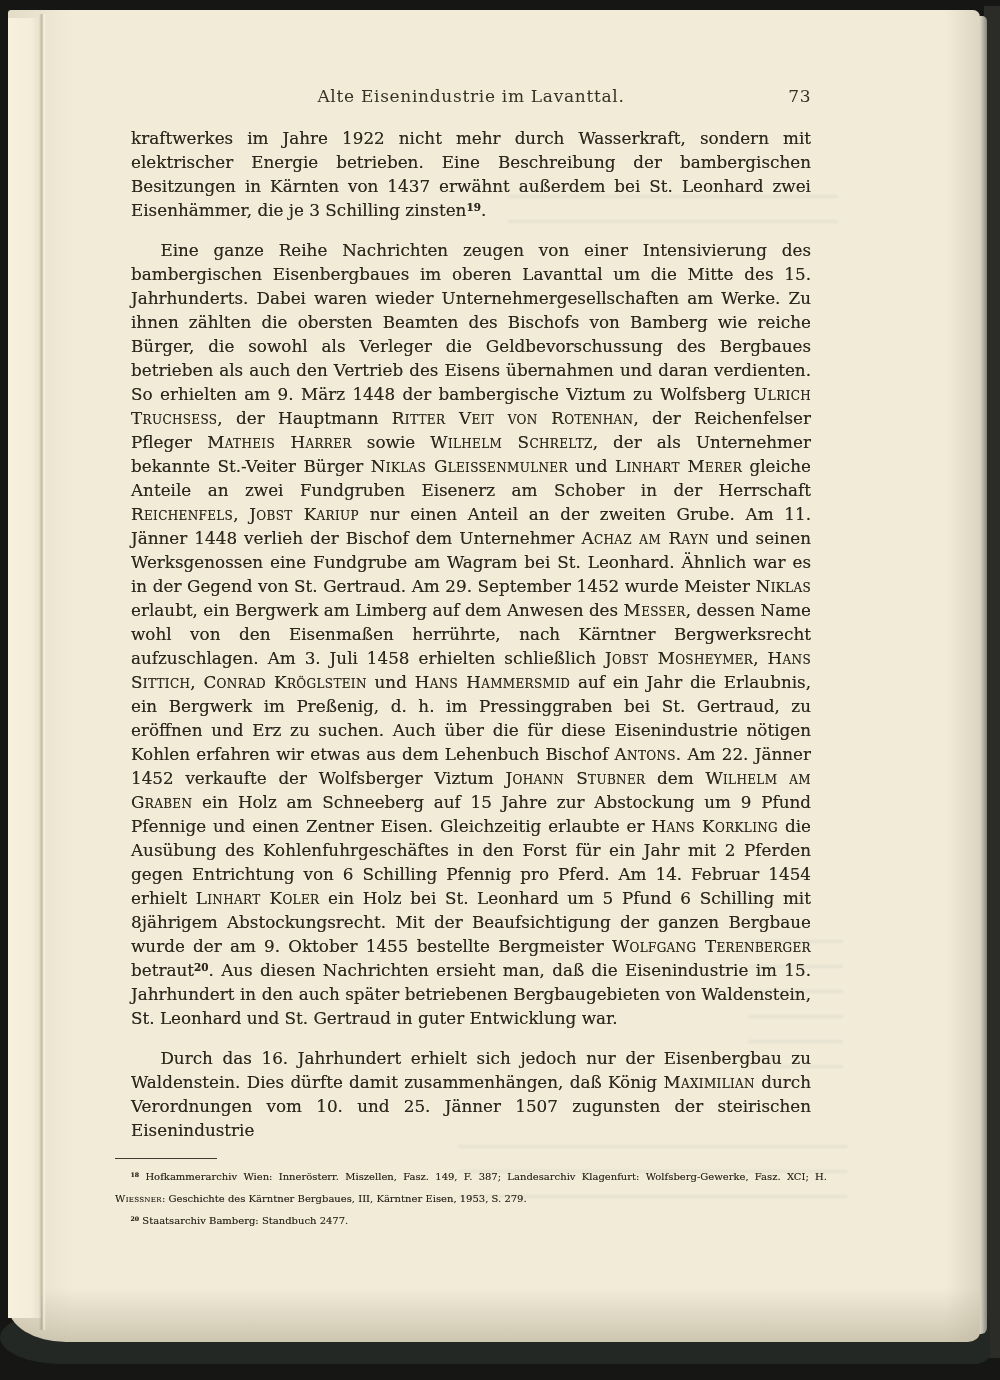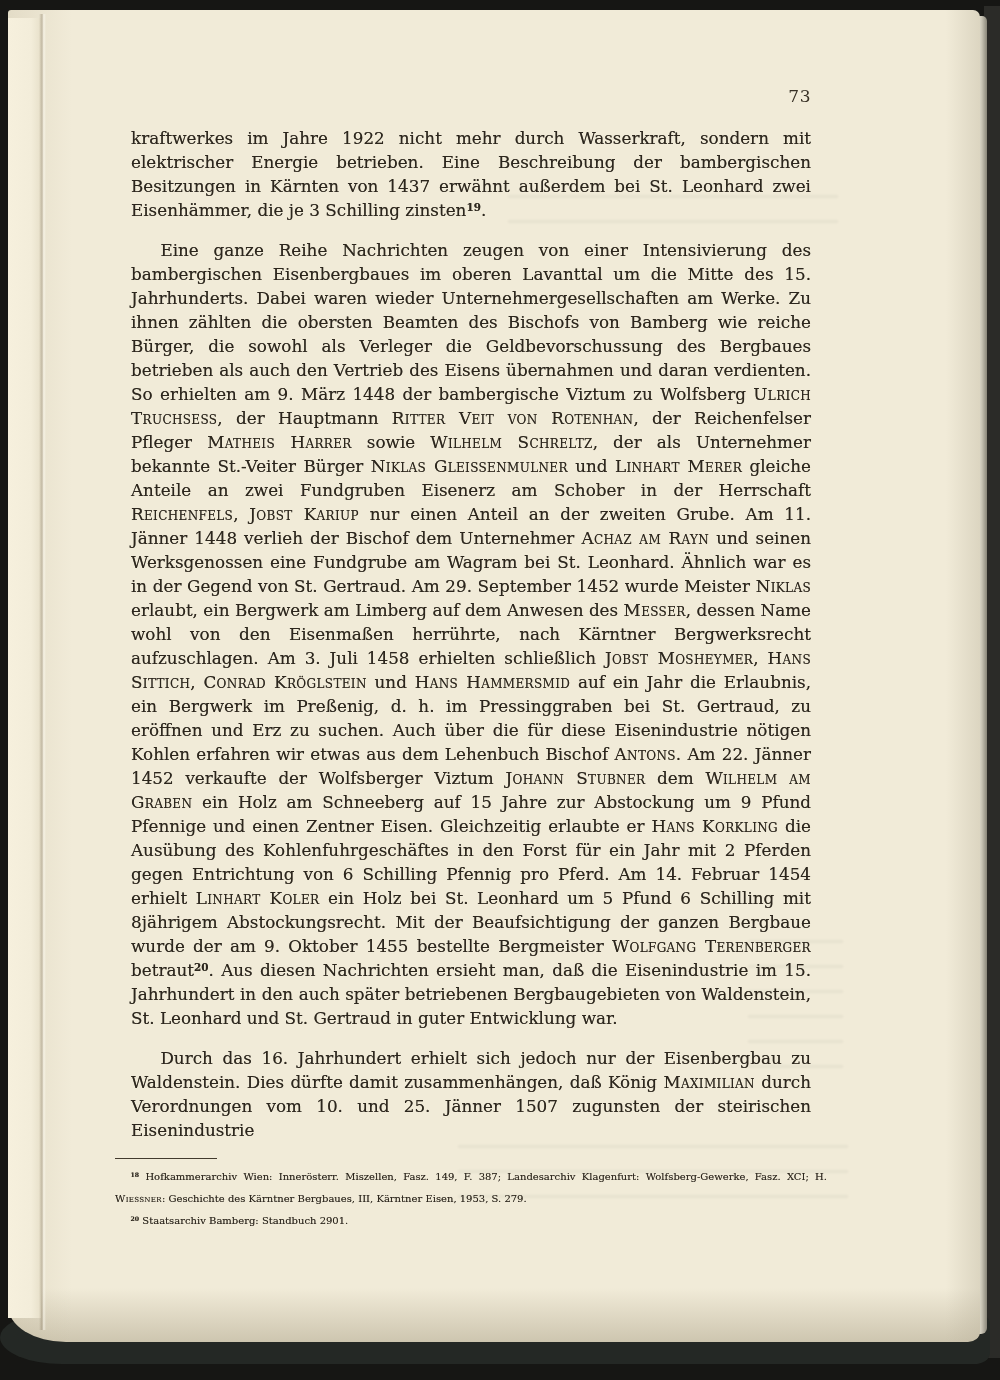--- a/index.html
+++ b/index.html
@@ -100,32 +100,33 @@
     <div class="left-strip"></div>
     <div class="crease"></div>
 
     <div class="ghost g1"></div>
     <div class="ghost g2"></div>
     <div class="ghost g3"></div>
 
     <div class="content">
 
       <div class="running-head">
+        <span class="head-title">Alte Eisenindustrie im Lavanttal.</span>
         <span class="page-num">73</span>
       </div>
 
       <p class="body-par"><span>kraftwerkes im Jahre 1922 nicht mehr durch Wasserkraft, sondern mit elektrischer Energie betrieben. Eine Beschreibung der bambergischen Besitzungen in Kärnten von 1437 erwähnt außerdem bei St. Leonhard zwei Eisenhämmer, die je 3 Schilling zinsten</span><sup>19</sup><span>.</span></p>
 
       <p class="body-par indent"><span>Eine ganze Reihe Nachrichten zeugen von einer Intensivierung des bambergischen Eisenbergbaues im oberen Lavanttal um die Mitte des 15. Jahrhunderts. Dabei waren wieder Unternehmergesellschaften am Werke. Zu ihnen zählten die obersten Beamten des Bischofs von Bamberg wie reiche Bürger, die sowohl als Verleger die Geldbevorschussung des Bergbaues betrieben als auch den Vertrieb des Eisens übernahmen und daran verdienten. So erhielten am 9. März 1448 der bambergische Viztum zu Wolfsberg </span><span class="sc">Ulrich Truchsess</span><span>, der Hauptmann </span><span class="sc">Ritter Veit von Rotenhan</span><span>, der Reichenfelser Pfleger </span><span class="sc">Matheis Harrer</span><span> sowie </span><span class="sc">Wilhelm Schreltz</span><span>, der als Unternehmer bekannte St.-Veiter Bürger </span><span class="sc">Niklas Gleissenmulner</span><span> und </span><span class="sc">Linhart Merer</span><span> gleiche Anteile an zwei Fundgruben Eisenerz am Schober in der Herrschaft </span><span class="sc">Reichenfels</span><span>, </span><span class="sc">Jobst Kariup</span><span> nur einen Anteil an der zweiten Grube. Am 11. Jänner 1448 verlieh der Bischof dem Unternehmer </span><span class="sc">Achaz am Rayn</span><span> und seinen Werksgenossen eine Fundgrube am Wagram bei St. Leonhard. Ähnlich war es in der Gegend von St. Gertraud. Am 29. September 1452 wurde Meister </span><span class="sc">Niklas</span><span> erlaubt, ein Bergwerk am Limberg auf dem Anwesen des </span><span class="sc">Messer</span><span>, dessen Name wohl von den Eisenmaßen herrührte, nach Kärntner Bergwerksrecht aufzuschlagen. Am 3. Juli 1458 erhielten schließlich </span><span class="sc">Jobst Mosheymer</span><span>, </span><span class="sc">Hans Sittich</span><span>, </span><span class="sc">Conrad Kröglstein</span><span> und </span><span class="sc">Hans Hammersmid</span><span> auf ein Jahr die Erlaubnis, ein Bergwerk im Preßenig, d. h. im Pressinggraben bei St. Gertraud, zu eröffnen und Erz zu suchen. Auch über die für diese Eisenindustrie nötigen Kohlen erfahren wir etwas aus dem Lehenbuch Bischof </span><span class="sc">Antons</span><span>. Am 22. Jänner 1452 verkaufte der Wolfsberger Viztum </span><span class="sc">Johann Stubner</span><span> dem </span><span class="sc">Wilhelm am Graben</span><span> ein Holz am Schneeberg auf 15 Jahre zur Abstockung um 9 Pfund Pfennige und einen Zentner Eisen. Gleichzeitig erlaubte er </span><span class="sc">Hans Korkling</span><span> die Ausübung des Kohlenfuhrgeschäftes in den Forst für ein Jahr mit 2 Pferden gegen Entrichtung von 6 Schilling Pfennig pro Pferd. Am 14. Februar 1454 erhielt </span><span class="sc">Linhart Koler</span><span> ein Holz bei St. Leonhard um 5 Pfund 6 Schilling mit 8jährigem Abstockungsrecht. Mit der Beaufsichtigung der ganzen Bergbaue wurde der am 9. Oktober 1455 bestellte Bergmeister </span><span class="sc">Wolfgang Terenberger</span><span> betraut</span><sup>20</sup><span>. Aus diesen Nachrichten ersieht man, daß die Eisenindustrie im 15. Jahrhundert in den auch später betriebenen Bergbaugebieten von Waldenstein, St. Leonhard und St. Gertraud in guter Entwicklung war.</span></p>
 
       <p class="body-par indent"><span>Durch das 16. Jahrhundert erhielt sich jedoch nur der Eisenbergbau zu Waldenstein. Dies dürfte damit zusammenhängen, daß König </span><span class="sc">Maximilian</span><span> durch Verordnungen vom 10. und 25. Jänner 1507 zugunsten der steirischen Eisenindustrie</span></p>
 
       <div class="fn-rule"></div>
 
       <div class="footnotes">
         <p class="fn"><sup>18</sup><span> Hofkammerarchiv Wien: Innerösterr. Miszellen, Fasz. 149, F. 387; Landesarchiv Klagenfurt: Wolfsberg-Gewerke, Fasz. XCI; H. </span><span class="sc">Wiessner</span><span>: Geschichte des Kärntner Bergbaues, III, Kärntner Eisen, 1953, S. 279.</span></p>
-        <p class="fn"><sup>20</sup><span> Staatsarchiv Bamberg: Standbuch 2901.</span></p>
+        <p class="fn"><sup>20</sup><span> Staatsarchiv Bamberg: Standbuch 2477.</span></p>
       </div>
 
     </div>
   </div>
 
 </div>
 
 </body></html>

